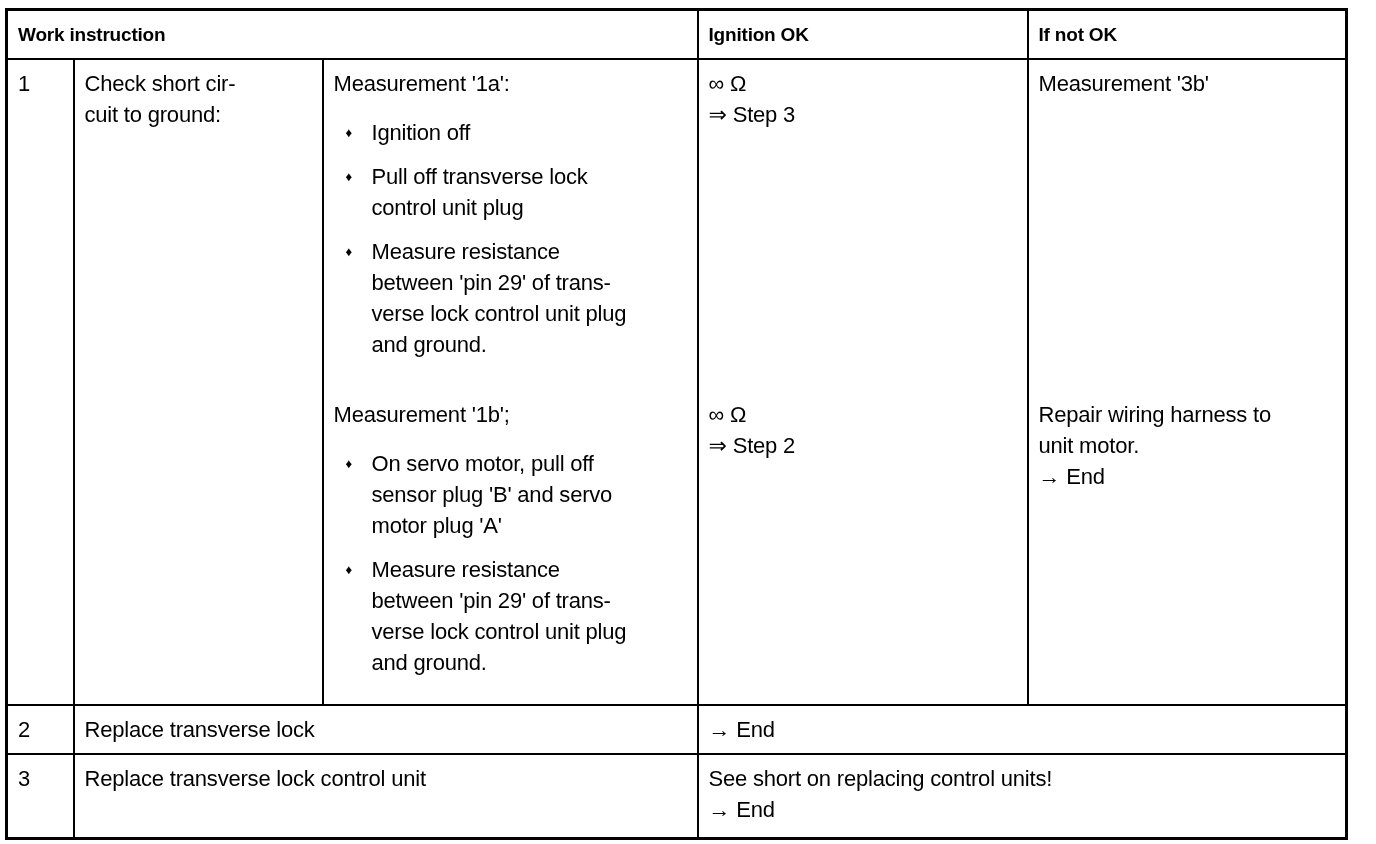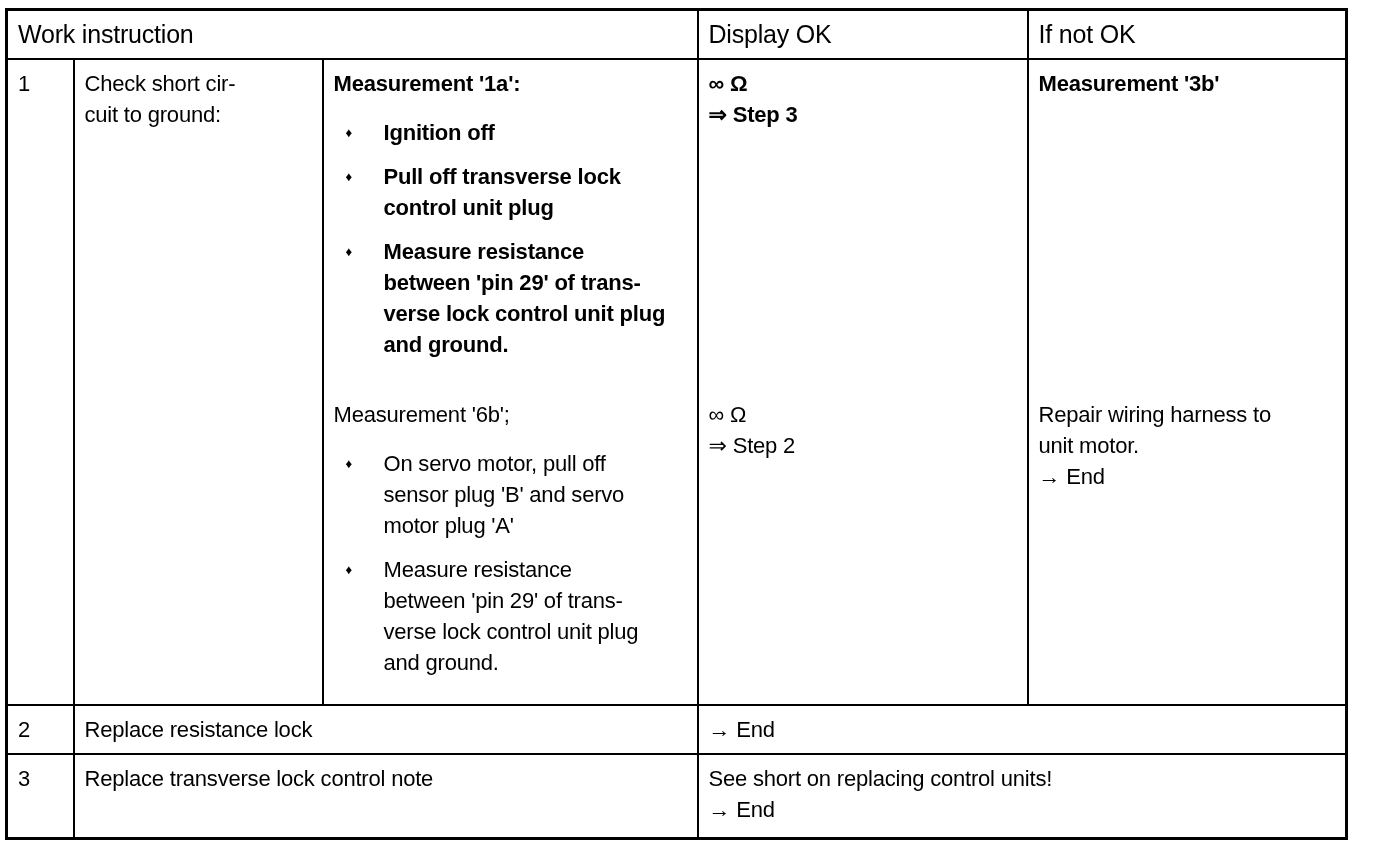--- a/index.html
+++ b/index.html
@@ -21,34 +21,34 @@
     border: 2px solid #000;
     vertical-align: top;
     text-align: left;
     padding: 8px 10px;
     font-size: 22px;
     line-height: 31px;
     letter-spacing: -0.2px;
     font-weight: normal;
   }
   .wi th {
-    font-weight: normal;
-    font-size: 25px;
+    font-weight: bold;
+    font-size: 19px;
     vertical-align: middle;
     padding-top: 6px;
     padding-bottom: 6px;
   }
   tr.r-head { height: 49px; }
   tr.r1a   { height: 332px; }
   tr.r1b   { height: 314px; }
   tr.r2    { height: 47px; }
   tr.r3    { height: 85px; }
-  td.noB { border-bottom: none; font-weight: bold; }
+  td.noB { border-bottom: none; }
   td.noT { border-top: none; }
-  .pre { white-space: pre-line; margin-left: 12px; }
+  .pre { white-space: pre-line; }
   .mlabel { margin: 0 0 18px 0; }
   .bullet {
     display: flex;
     padding-left: 12px;
     margin-bottom: 13px;
   }
   .bglyph {
     flex: none;
     width: 26px;
     font-size: 13px;
@@ -64,21 +64,21 @@
     <col style="width:67px">
     <col style="width:249px">
     <col style="width:375px">
     <col style="width:330px">
     <col style="width:319px">
   </colgroup>
 
   <tbody>
       <tr class="r-head">
     <th colspan="3">Work instruction</th>
-    <th>Display OK</th>
+    <th>Ignition OK</th>
     <th>If not OK</th>
   </tr>
 
   <tr class="r1a">
     <td rowspan="2">1</td>
     <td rowspan="2" class="pre">Check short cir-
 cuit to ground:</td>
     <td class="noB">
       <div class="mlabel">Measurement '1a':</div>
       <div class="bullet">
@@ -98,21 +98,21 @@
 and ground.</span>
       </div>
     </td>
     <td class="noB pre">∞ Ω
 ⇒ Step 3</td>
     <td class="noB pre">Measurement '3b'</td>
   </tr>
 
   <tr class="r1b">
     <td class="noT">
-      <div class="mlabel">Measurement '6b';</div>
+      <div class="mlabel">Measurement '1b';</div>
       <div class="bullet">
         <span class="bglyph">♦</span>
         <span class="btext pre">On servo motor, pull off
 sensor plug 'B' and servo
 motor plug 'A'</span>
       </div>
       <div class="bullet">
         <span class="bglyph">♦</span>
         <span class="btext pre">Measure resistance
 between 'pin 29' of trans-
@@ -122,24 +122,24 @@
     </td>
     <td class="noT pre">∞ Ω
 ⇒ Step 2</td>
     <td class="noT pre">Repair wiring harness to
 unit motor.
 → End</td>
   </tr>
 
   <tr class="r2">
     <td>2</td>
-    <td colspan="2">Replace resistance lock</td>
+    <td colspan="2">Replace transverse lock</td>
     <td colspan="2" class="pre">→ End</td>
   </tr>
 
   <tr class="r3">
     <td>3</td>
-    <td colspan="2">Replace transverse lock control note</td>
+    <td colspan="2">Replace transverse lock control unit</td>
     <td colspan="2" class="pre">See short on replacing control units!
 → End</td>
   </tr>
 </tbody>
   </table>
 
 </body></html>

